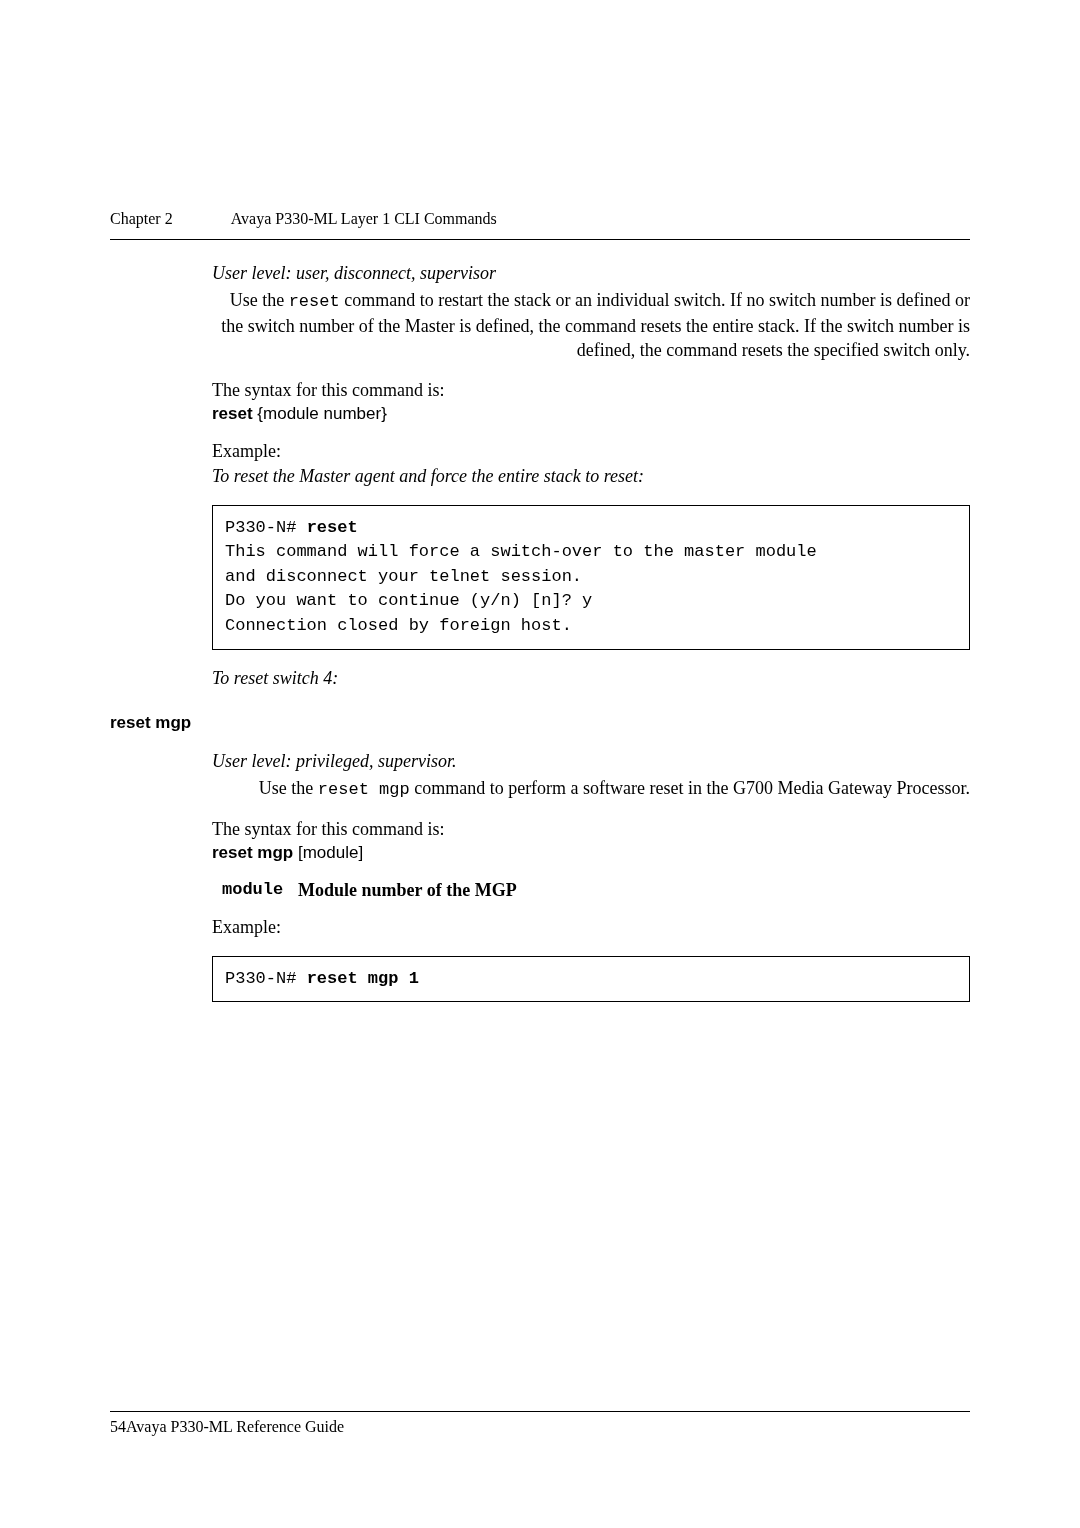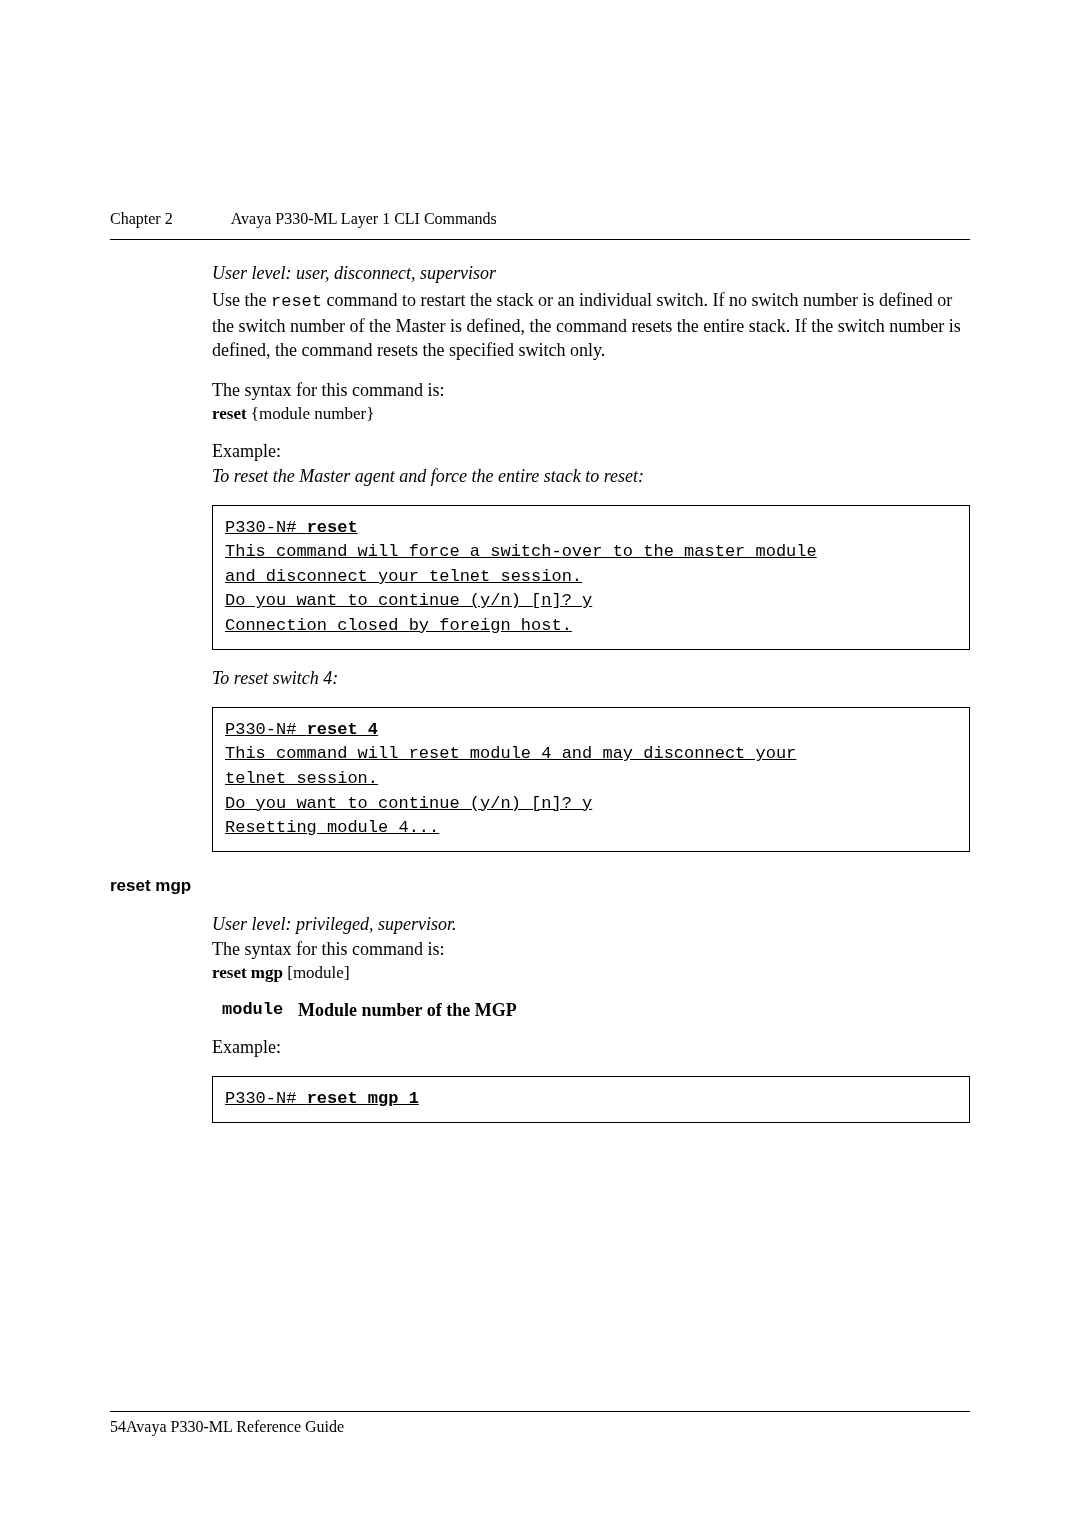--- a/index.html
+++ b/index.html
@@ -38,31 +38,32 @@
     }
     .user-level {
       font-style: italic;
       font-size: 18px;
       margin-bottom: 4px;
     }
     .body-text {
       font-size: 18px;
       line-height: 1.35;
       margin-bottom: 17px;
+      text-align: right;
     }
     .body-text .mono {
       font-family: "Courier New", Courier, monospace;
       font-size: 17px;
     }
     .syntax-label {
       font-size: 18px;
       margin-bottom: 3px;
     }
     .syntax-line {
-      font-family: Liberation Serif, serif;
+      font-family: Liberation Sans, sans-serif;
       font-size: 17px;
       margin-bottom: 17px;
     }
     .syntax-line .bold {
       font-weight: bold;
     }
     .example-label {
       font-size: 18px;
       margin-bottom: 4px;
     }
@@ -72,21 +73,20 @@
       font-style: italic;
     }
     .code-box {
       border: 1px solid #000;
       padding: 10px 12px;
       font-family: "Courier New", Courier, monospace;
       font-size: 17px;
       line-height: 1.45;
       margin-bottom: 18px;
       white-space: pre-wrap;
-      text-decoration: underline;
     }
     .code-box .bold {
       font-weight: bold;
     }
     .section-heading {
       font-family: Arial, Helvetica, sans-serif;
       font-weight: bold;
       font-size: 17px;
       margin-top: 24px;
       margin-bottom: 18px;
@@ -147,34 +147,32 @@
     <div class="example-desc">To reset the Master agent and force the entire stack to reset:</div>
 
     <div class="code-box"><span>P330-N# </span><span class="bold">reset</span>
 <span>This command will force a switch-over to the master module</span>
 <span>and disconnect your telnet session.</span>
 <span>Do you want to continue (y/n) [n]? y</span>
 <span>Connection closed by foreign host.</span></div>
 
     <div class="example-desc">To reset switch 4:</div>
 
-    <div class="code-box"><span>P330-N# </span><span class="bold">reset 4</span>
-<span>This command will reset module 4 and may disconnect your</span>
-<span>telnet session.</span>
-<span>Do you want to continue (y/n) [n]? y</span>
-<span>Resetting module 4...</span></div>
 
   </div>
 
   <div class="section-heading">reset mgp</div>
 
   <div class="content">
 
     <div class="user-level">User level: privileged, supervisor.</div>
 
+    <p class="body-text">
+      <span>Use the </span><span class="mono">reset mgp</span><span> command to perform a software reset in the G700 Media Gateway Processor.</span>
+    </p>
 
     <div class="syntax-label">The syntax for this command is:</div>
     <div class="syntax-line">
       <span class="bold">reset mgp</span><span> [module]</span>
     </div>
 
     <div class="param-row">
       <span class="param-name">module</span>
       <span>Module number of the MGP</span>
     </div>

